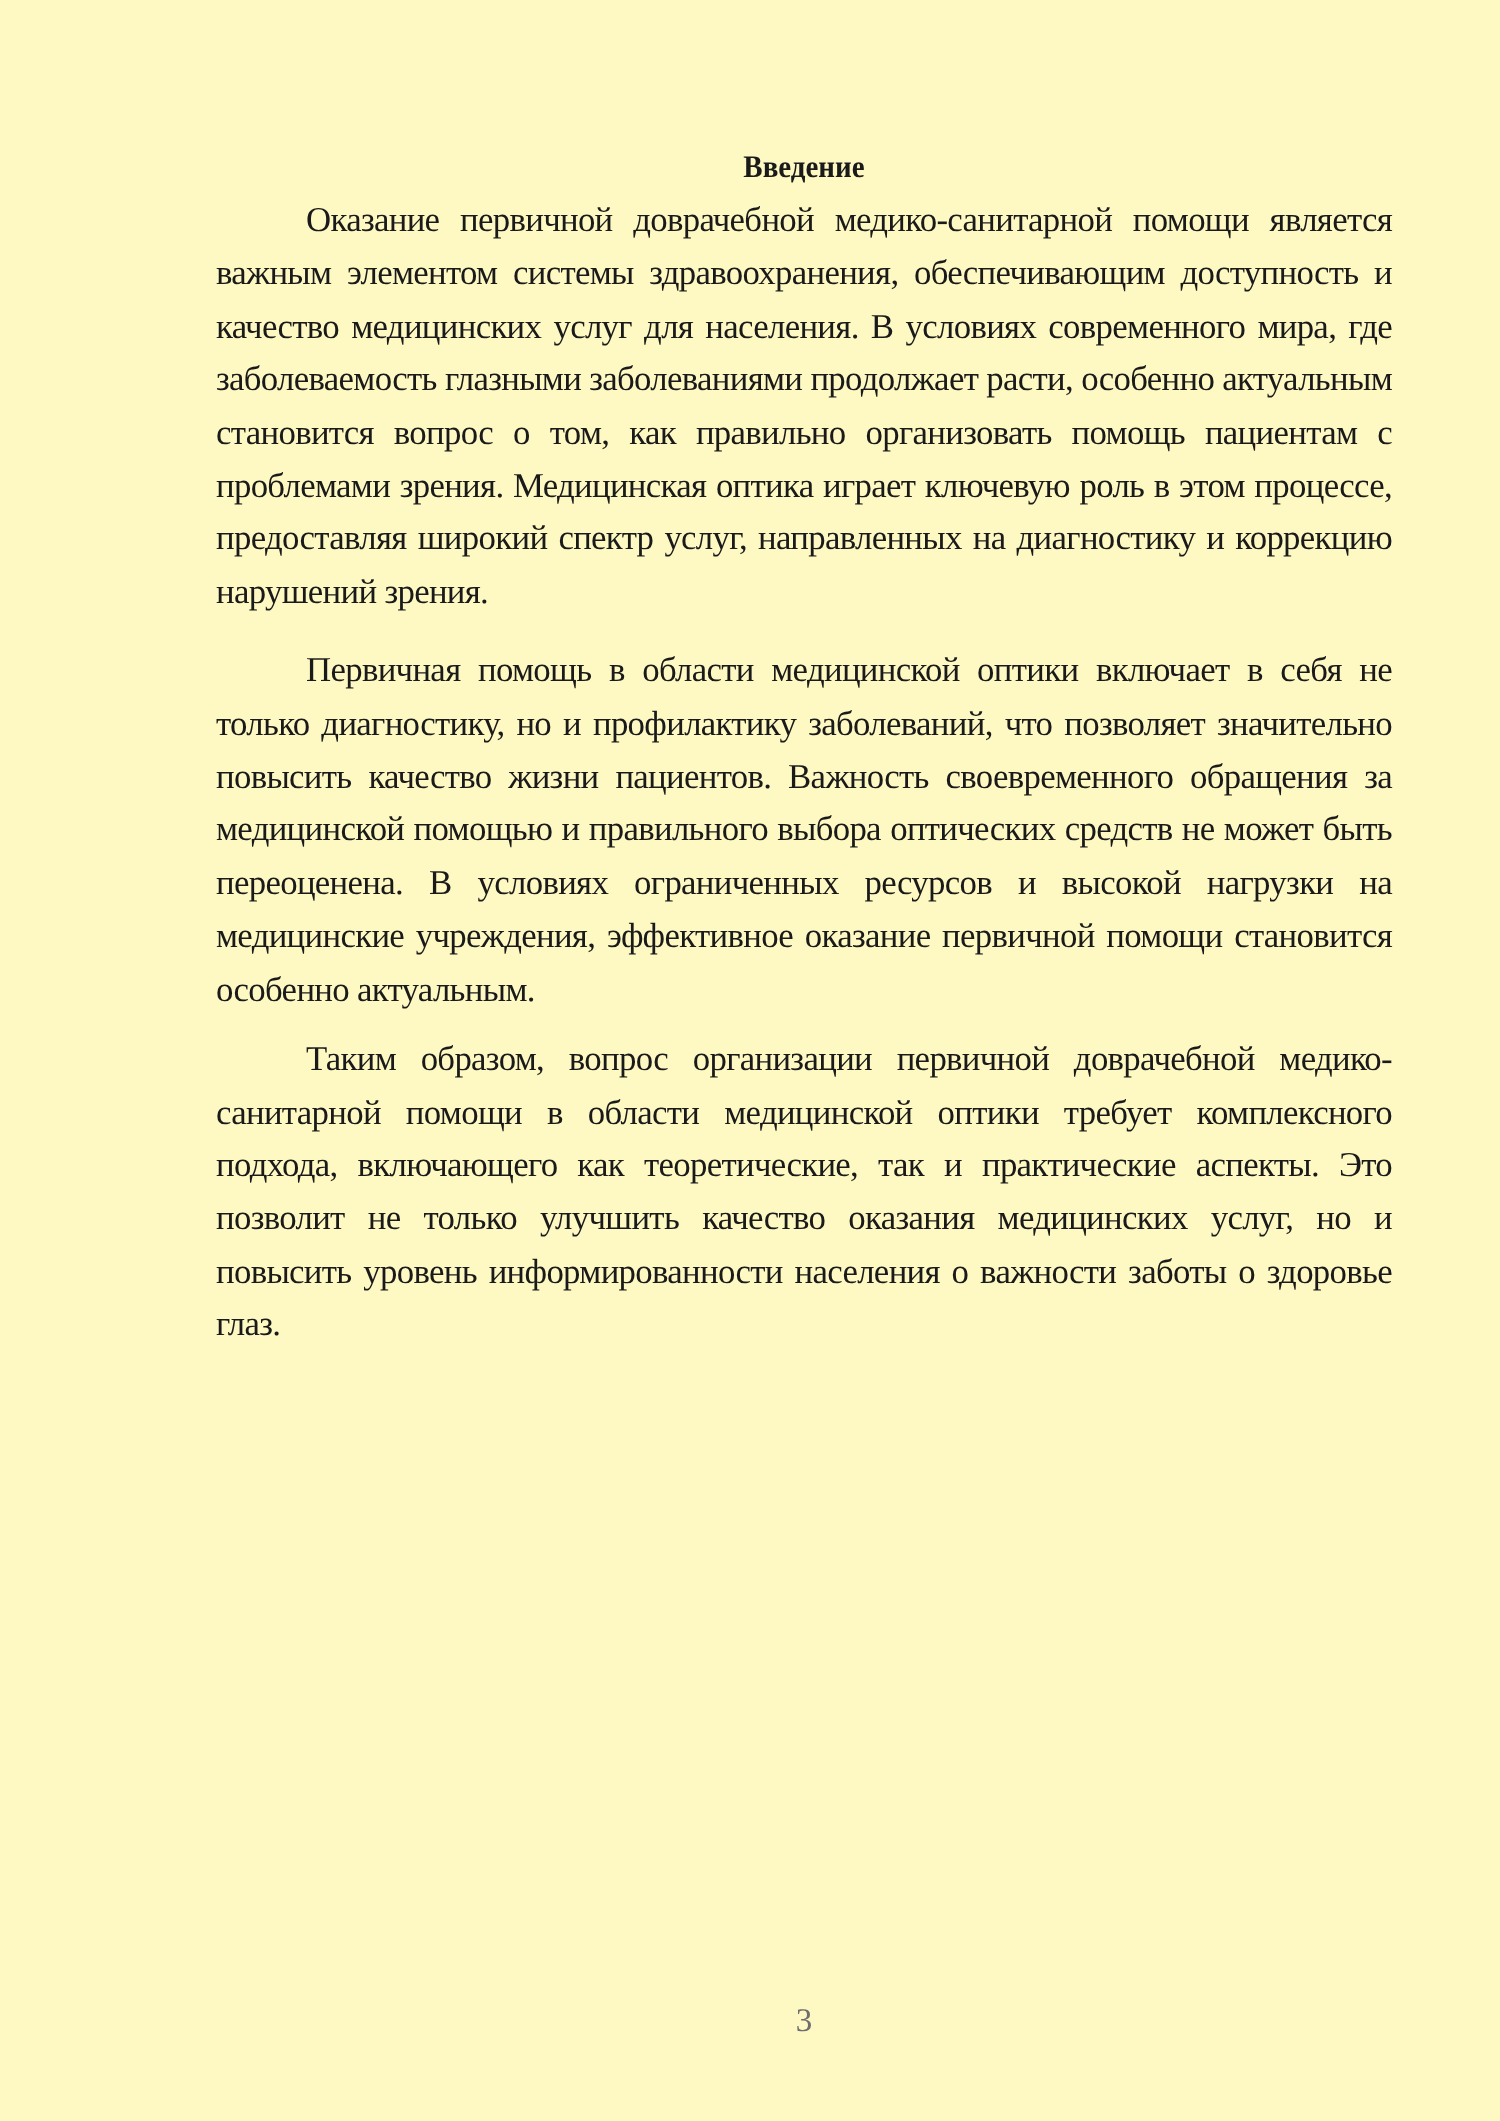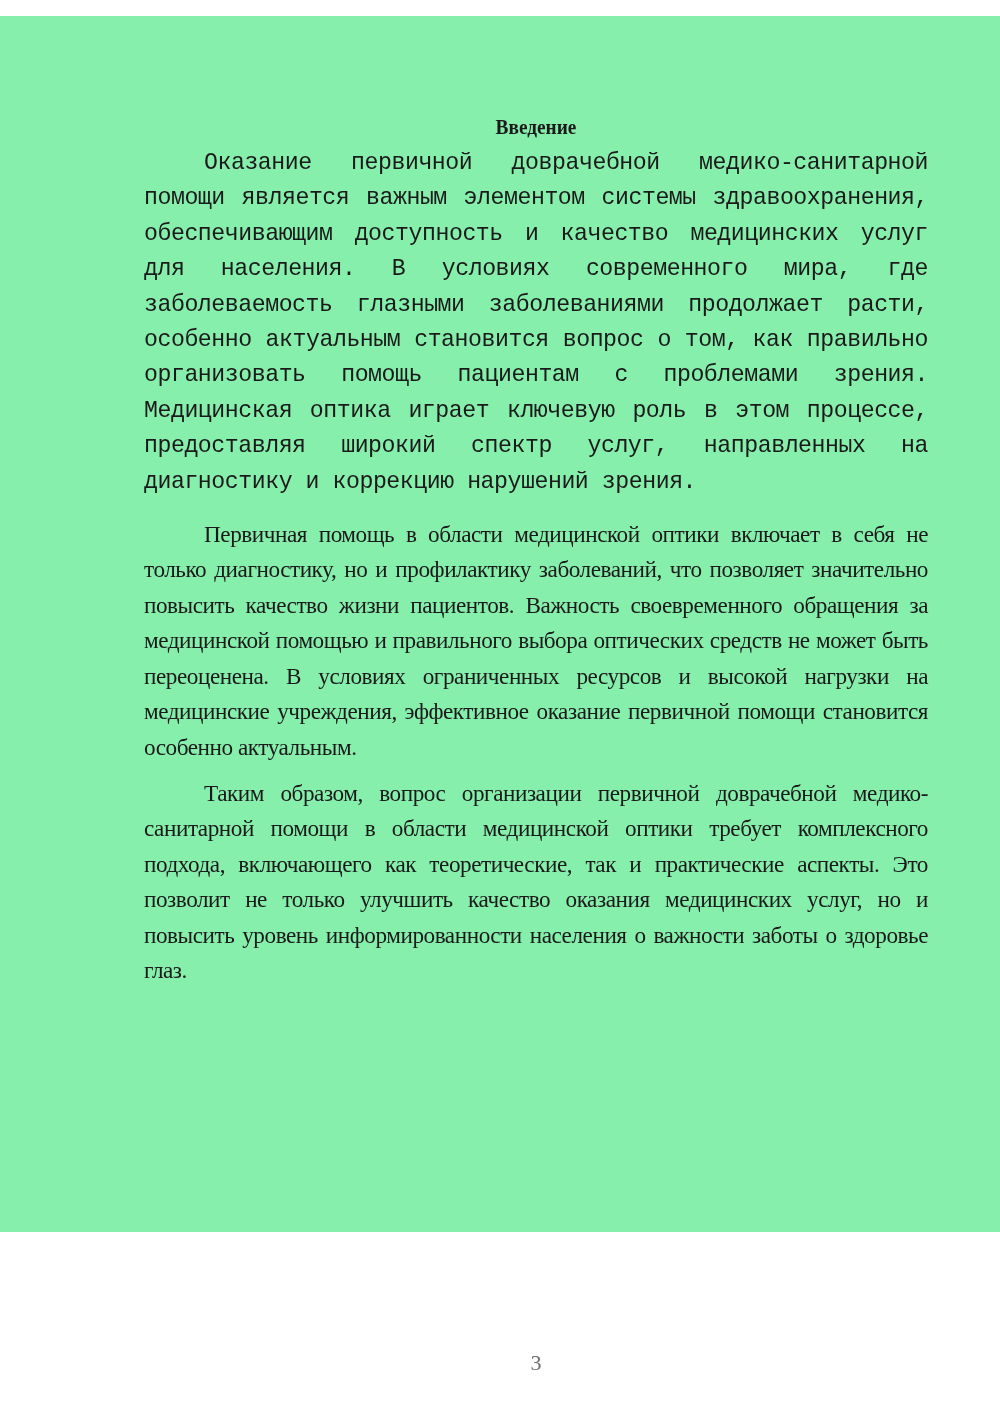--- a/index.html
+++ b/index.html
@@ -11,24 +11,24 @@
       width: 1000px;
       height: 1414px;
       position: relative;
       overflow: hidden;
       font-family: "Liberation Serif", "DejaVu Serif", serif;
       color: #1a1a1a;
     }
     .page {
       position: absolute;
       left: 0;
-      top: 16px;
+      top: 0;
       width: 1000px;
-      height: 1216px;
-      background: #86efac;
+      height: 1414px;
+      background: #fef9c3;
     }
     .content {
       position: absolute;
       left: 144px;
       top: 95px;
       width: 784px;
     }
     .heading {
       text-align: center;
       font-weight: bold;
@@ -41,21 +41,21 @@
     }
     .para {
       font-size: 23.2px;
       line-height: 35.4px;
       text-align: justify;
       text-indent: 60px;
       margin: 0 0 18px 0;
       letter-spacing: -0.45px;
       word-spacing: 0px;
     }
-    .para.p1 { margin-bottom: 17px; font-family: Liberation Mono, monospace; }
+    .para.p1 { margin-bottom: 17px; }
     .para.p2 { margin-bottom: 11px; }
     .page-number {
       position: absolute;
       left: 0;
       width: 1000px;
       top: 1334px;
       text-align: center;
       padding-left: 72px;
       box-sizing: border-box;
       font-size: 22px;

